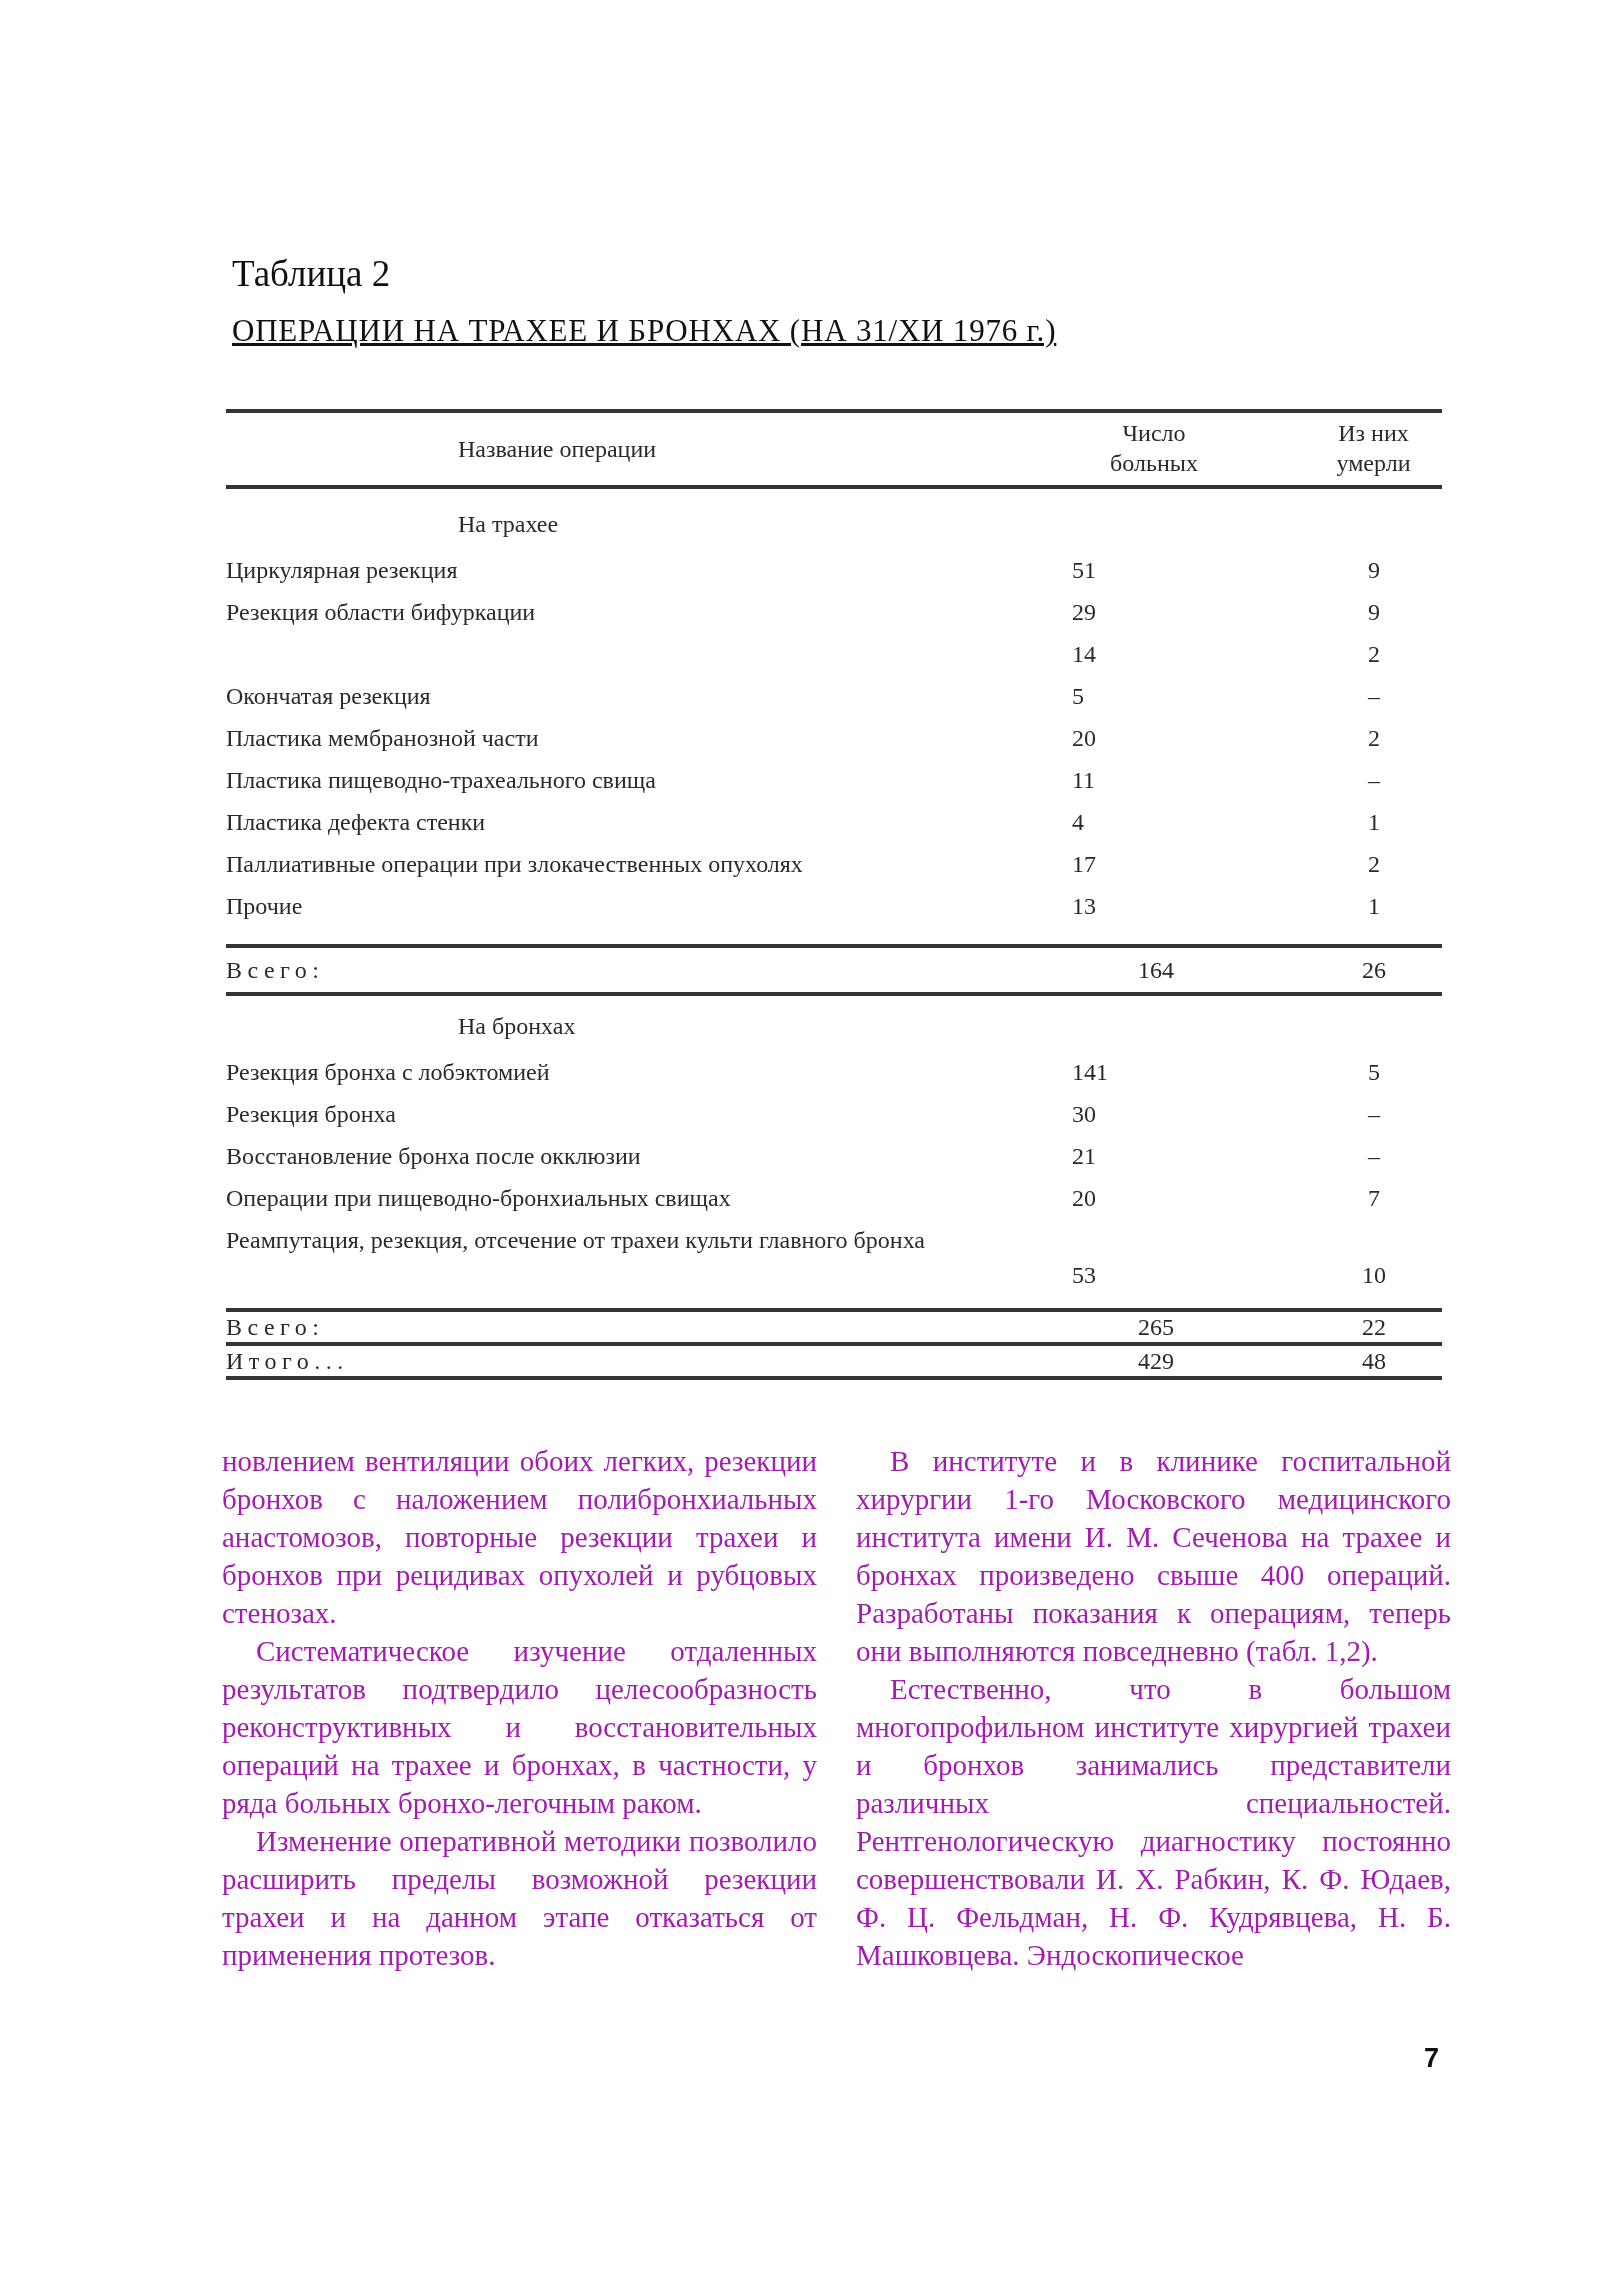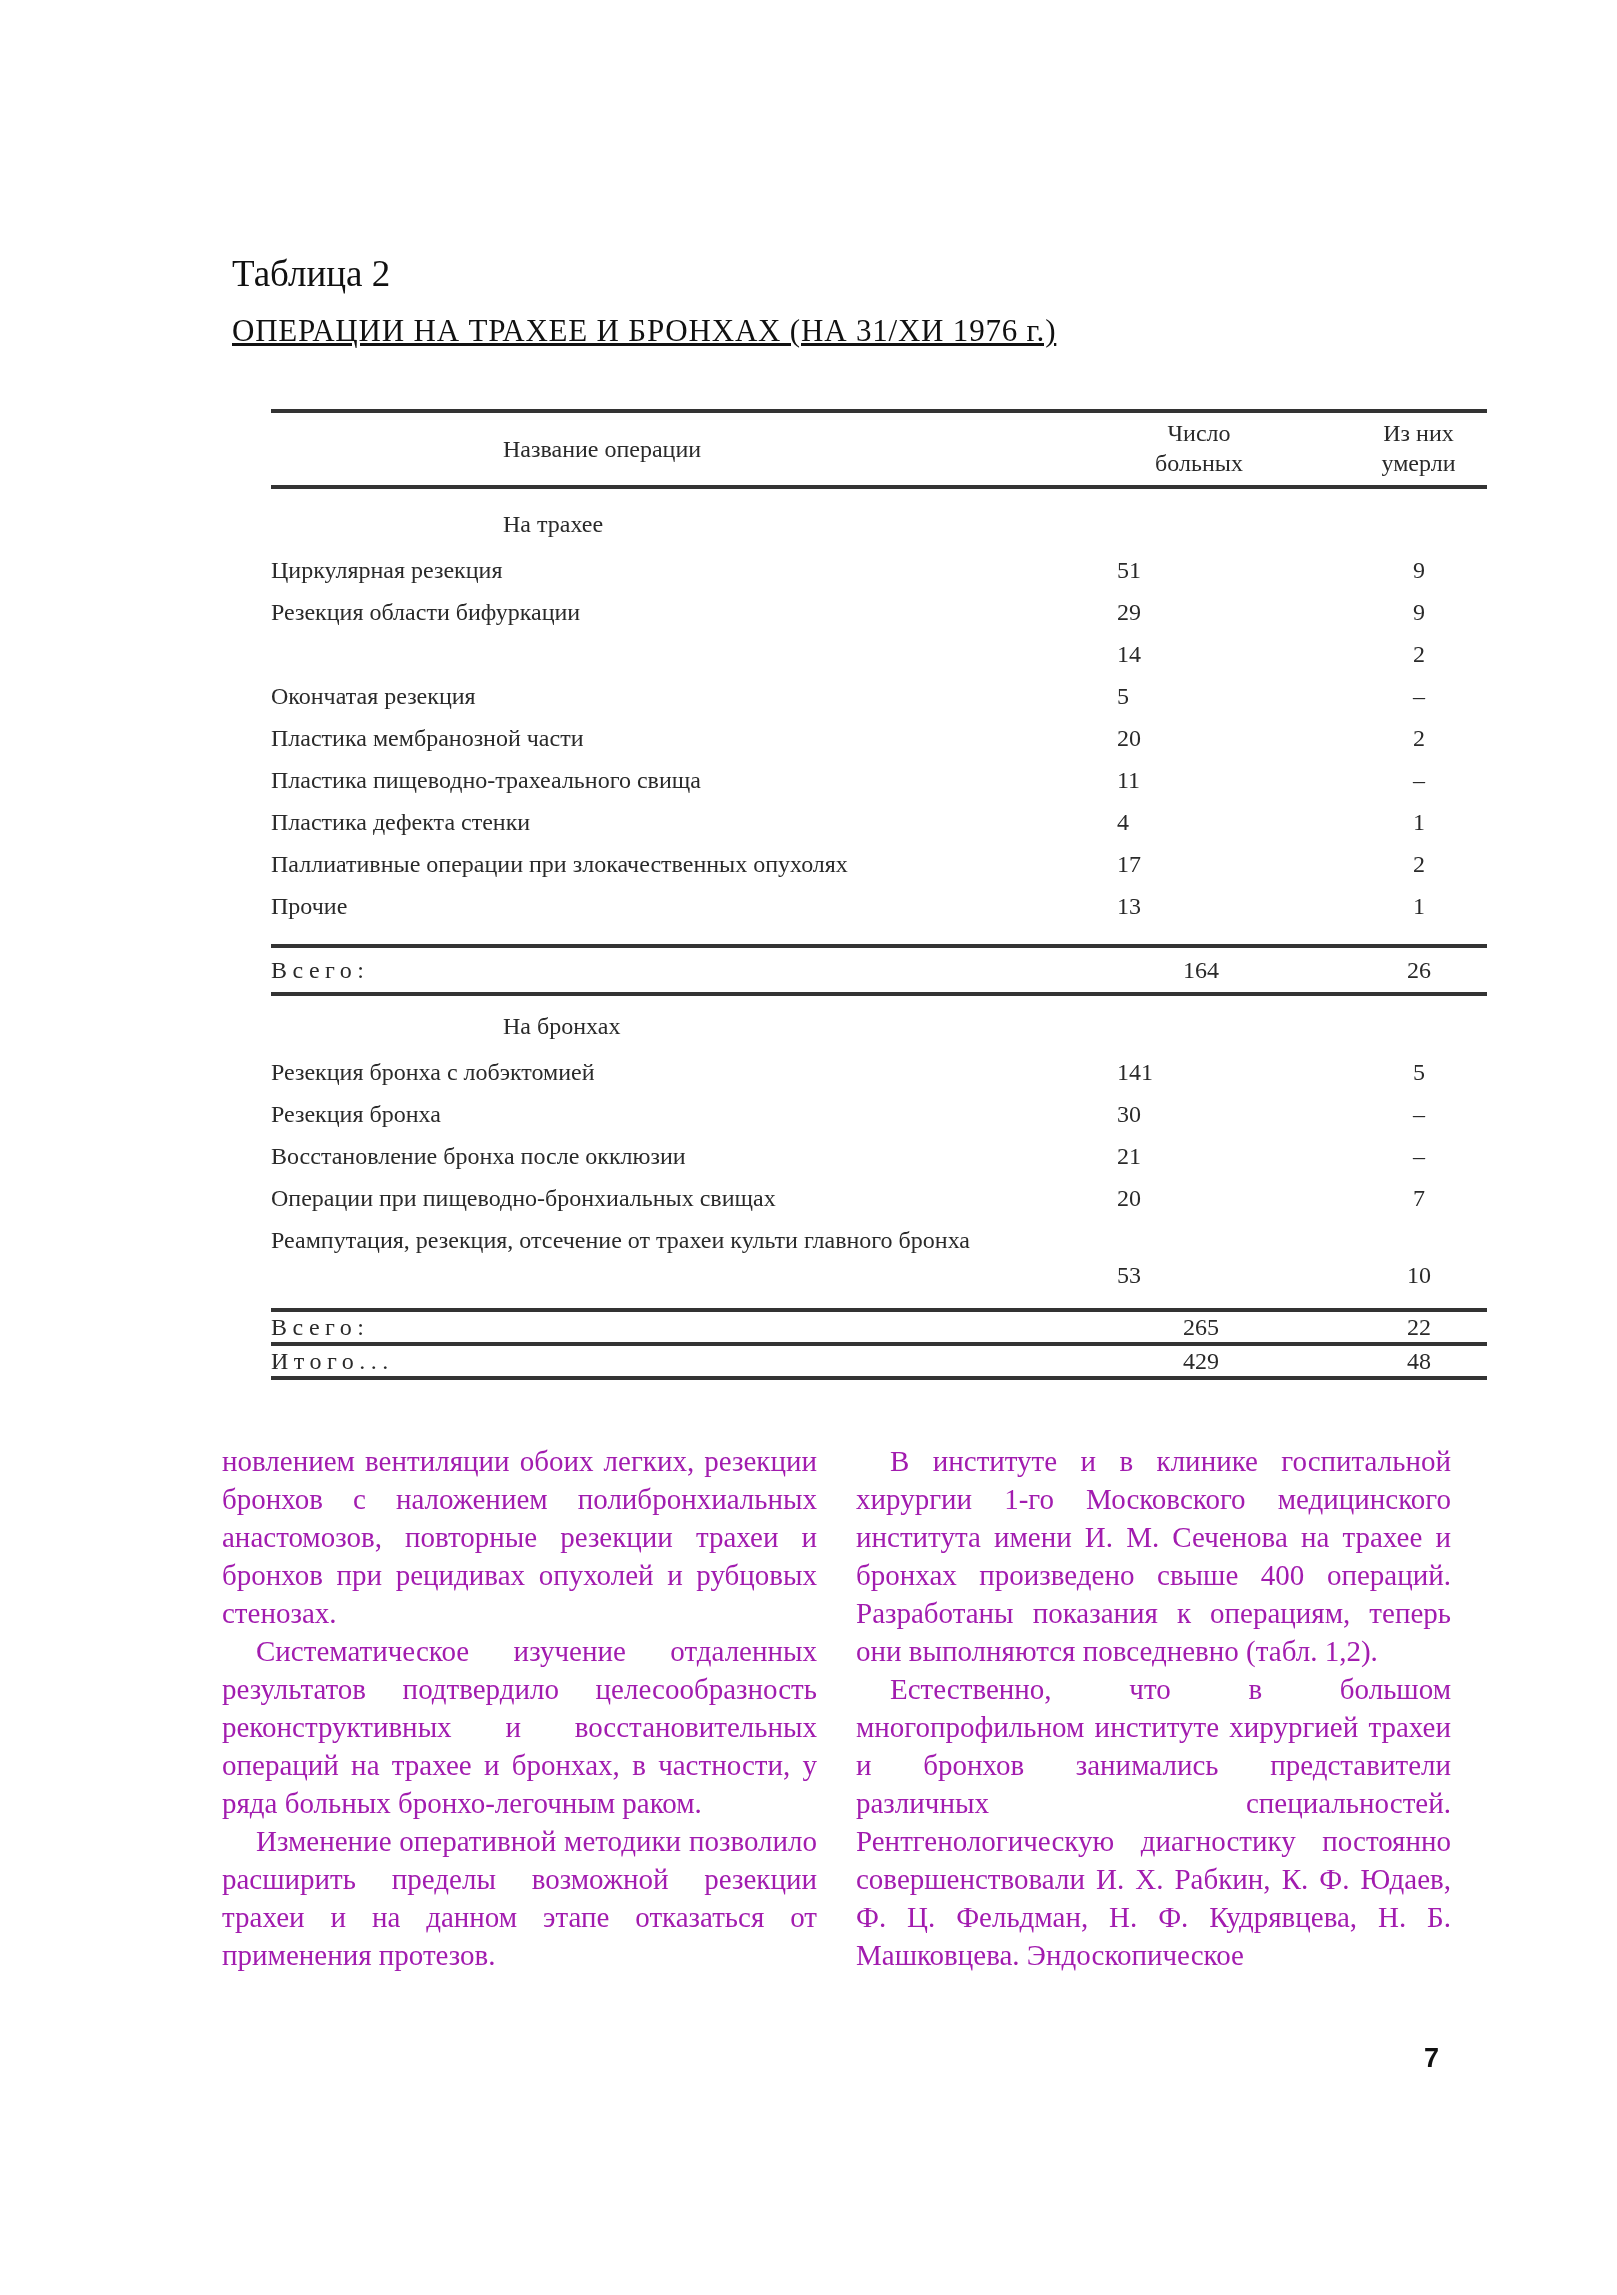--- a/index.html
+++ b/index.html
@@ -3,21 +3,21 @@
 <meta charset="utf-8">
 <style>
   html, body { margin: 0; padding: 0; background: #ffffff; }
   body {
     width: 1617px; height: 2295px; position: relative; overflow: hidden;
     font-family: "Liberation Serif", "DejaVu Serif", serif; color: #111;
   }
   .caption { position: absolute; left: 232px; top: 252px; font-size: 37px; }
   .title { position: absolute; left: 232px; top: 313px; font-size: 31px; letter-spacing: 0.8px; text-decoration: underline; }
 
-  .tbl { position: absolute; left: 226px; top: 409px; width: 1216px; font-size: 24px; color: #2a2a2a; margin-left: 45px; }
+  .tbl { position: absolute; left: 226px; top: 409px; width: 1216px; font-size: 24px; color: #2a2a2a; }
   .rule { height: 3.9px; background: #333; width: 100%; }
   .hdr { position: relative; height: 72px; }
   .hdr .name { position: absolute; left: 232px; top: 23.5px; }
   .hdr .c1 { position: absolute; left: 877px; width: 102px; text-align: center; top: 4.7px; line-height: 30px; }
   .hdr .c2 { position: absolute; left: 1081px; width: 133px; text-align: center; top: 4.7px; line-height: 30px; }
 
   .row { position: relative; height: 42px; line-height: 42px; }
   .row .label { position: absolute; left: 0; white-space: nowrap; }
   .row .v1 { position: absolute; left: 846px; width: 102px; text-align: left; }
   .row .v2 { position: absolute; left: 1120px; width: 56px; text-align: center; }

